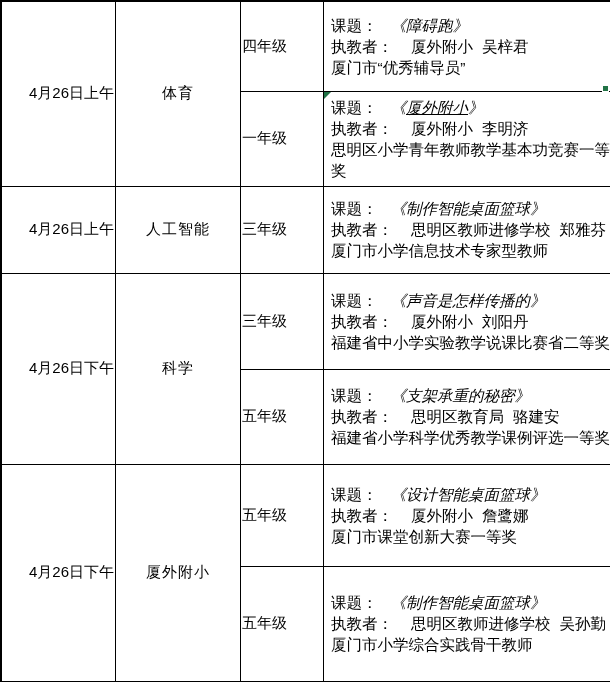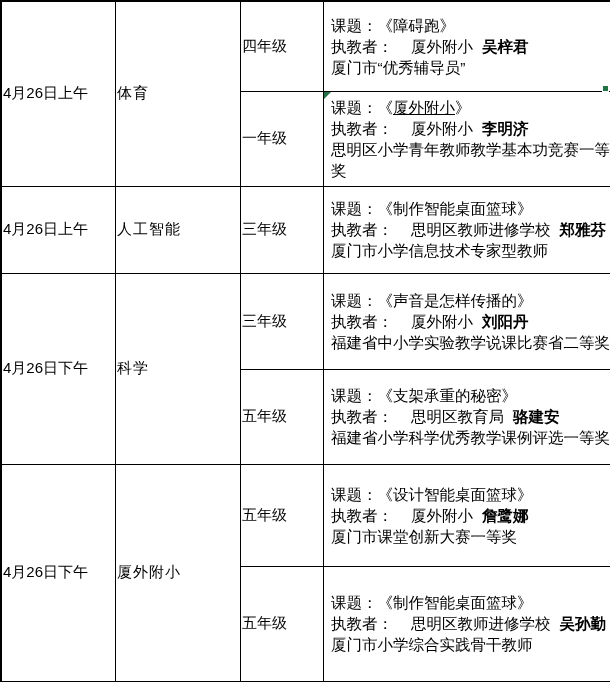--- a/index.html
+++ b/index.html
@@ -7,31 +7,31 @@
     width:610px;height:682px;overflow:hidden;position:relative;
     background:#ffffff;color:#000;
     font-family:"Liberation Sans",sans-serif;
   }
   table.sched{
     border-collapse:collapse;table-layout:fixed;
     position:absolute;left:0;top:0;width:602px;
     border:2px solid #000;
   }
   td{border:1px solid #000;overflow:hidden;}
-  td.c-date{width:111px;text-align:left;vertical-align:middle;font-size:15px;}
-  td.c-subj{width:122px;vertical-align:middle;font-size:15px;letter-spacing:1px;}
+  td.c-date{width:111px;text-align:right;vertical-align:middle;font-size:15px;}
+  td.c-subj{width:122px;text-align:center;vertical-align:middle;font-size:15px;letter-spacing:1px;}
   td.c-grade{width:80px;text-align:left;vertical-align:middle;font-size:15px;}
   td.c-lesson{
     width:281px;vertical-align:middle;position:relative;
     padding:5px 3px 5px 7px;font-size:15.5px;line-height:21px;
   }
   .b{font-weight:normal;}
-  .tval{margin-left:0;}
+  .tval{margin-left:13px;font-style:italic;}
   .org{margin-left:18px;}
-  .name{margin-left:9px;font-weight:bold;}
+  .name{margin-left:9px;font-weight:normal;}
   .u{text-decoration:underline;}
   .line{min-height:21px;}
   .corner-flag{
     position:absolute;left:0;top:0;width:0;height:0;
     border-top:7px solid #217346;border-right:7px solid transparent;
   }
   .fill-handle{
     position:absolute;left:602px;top:85px;width:7px;height:7px;
     background:#217346;border:1px solid #ffffff;box-sizing:border-box;z-index:3;
   }

